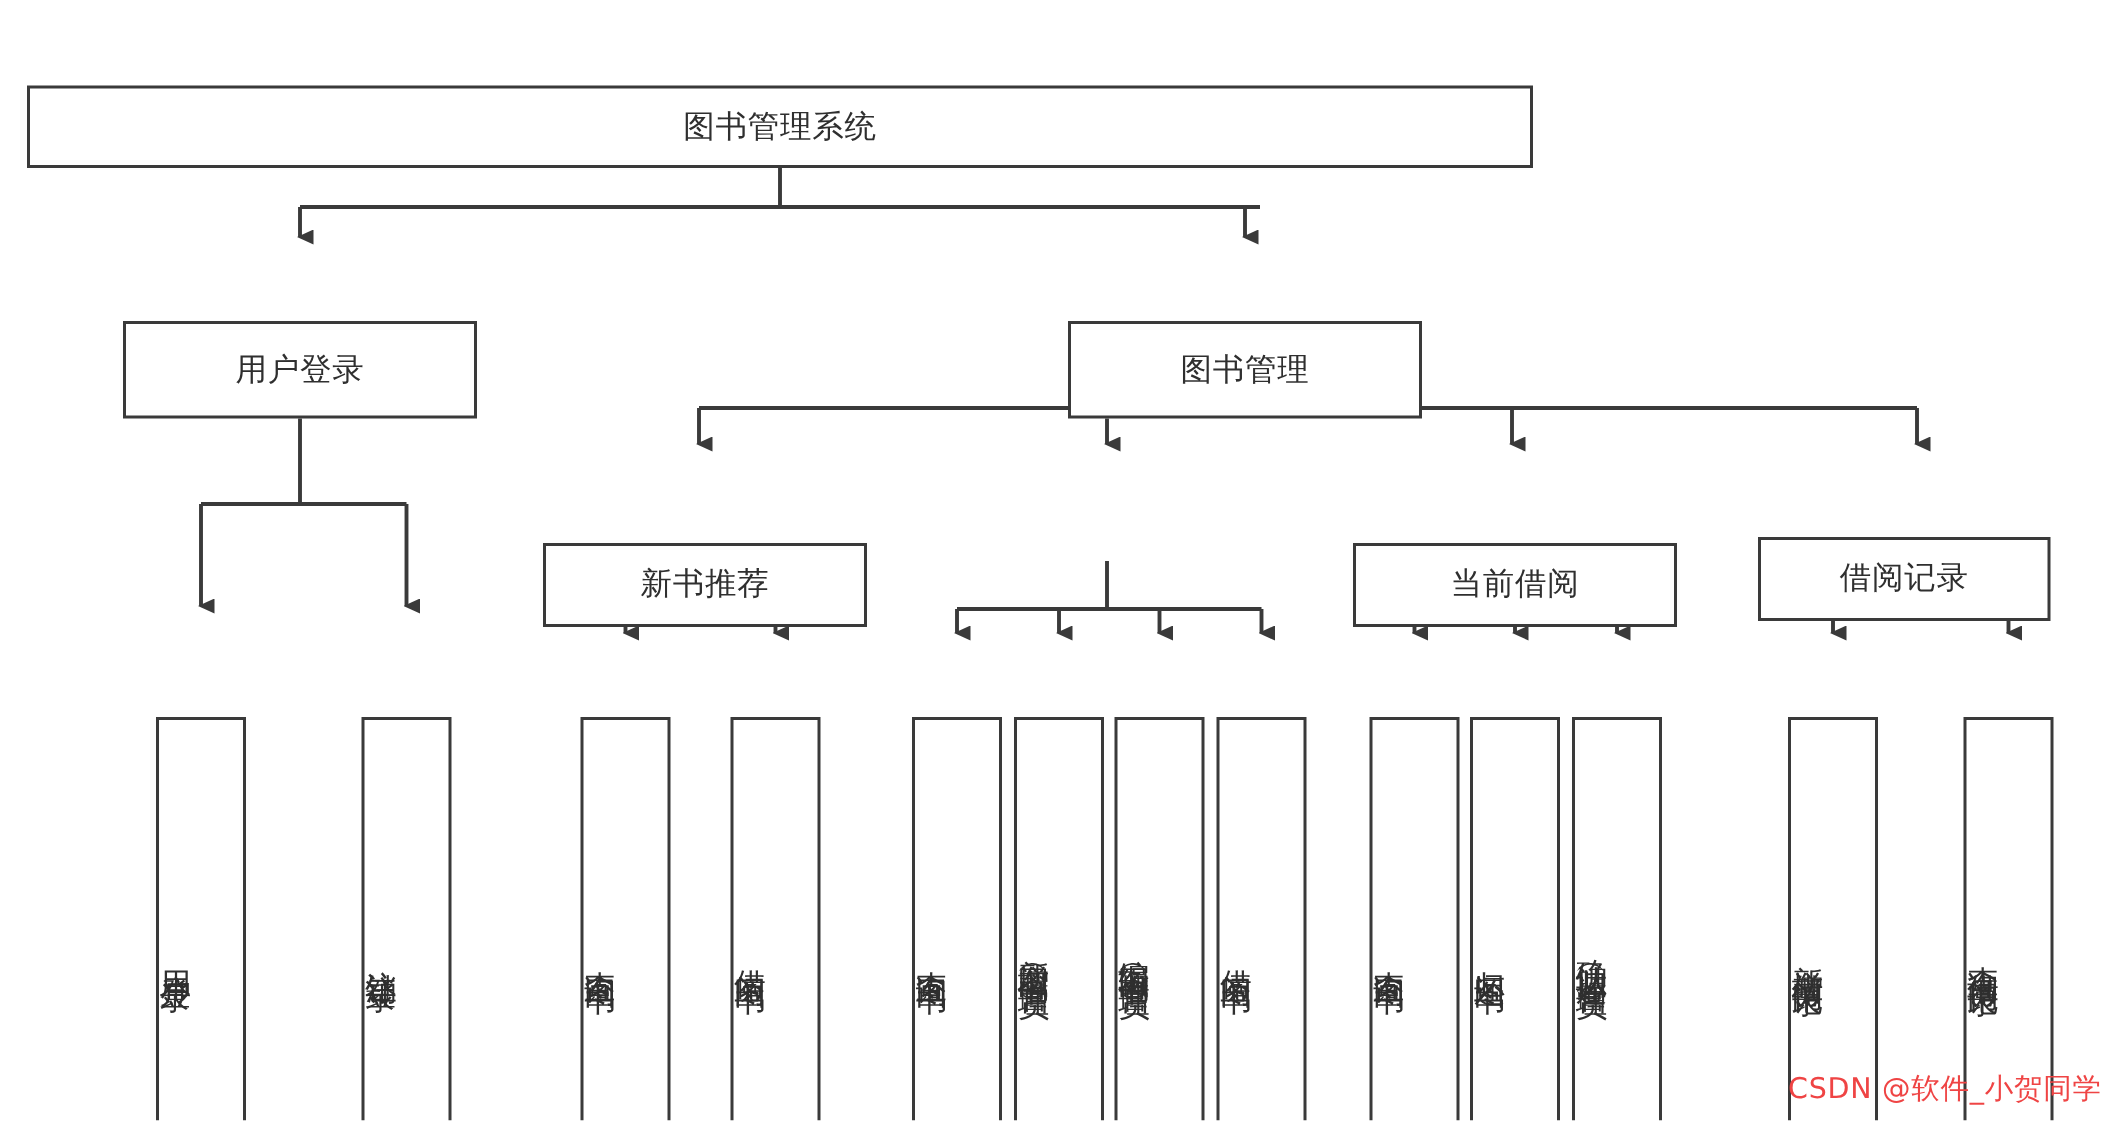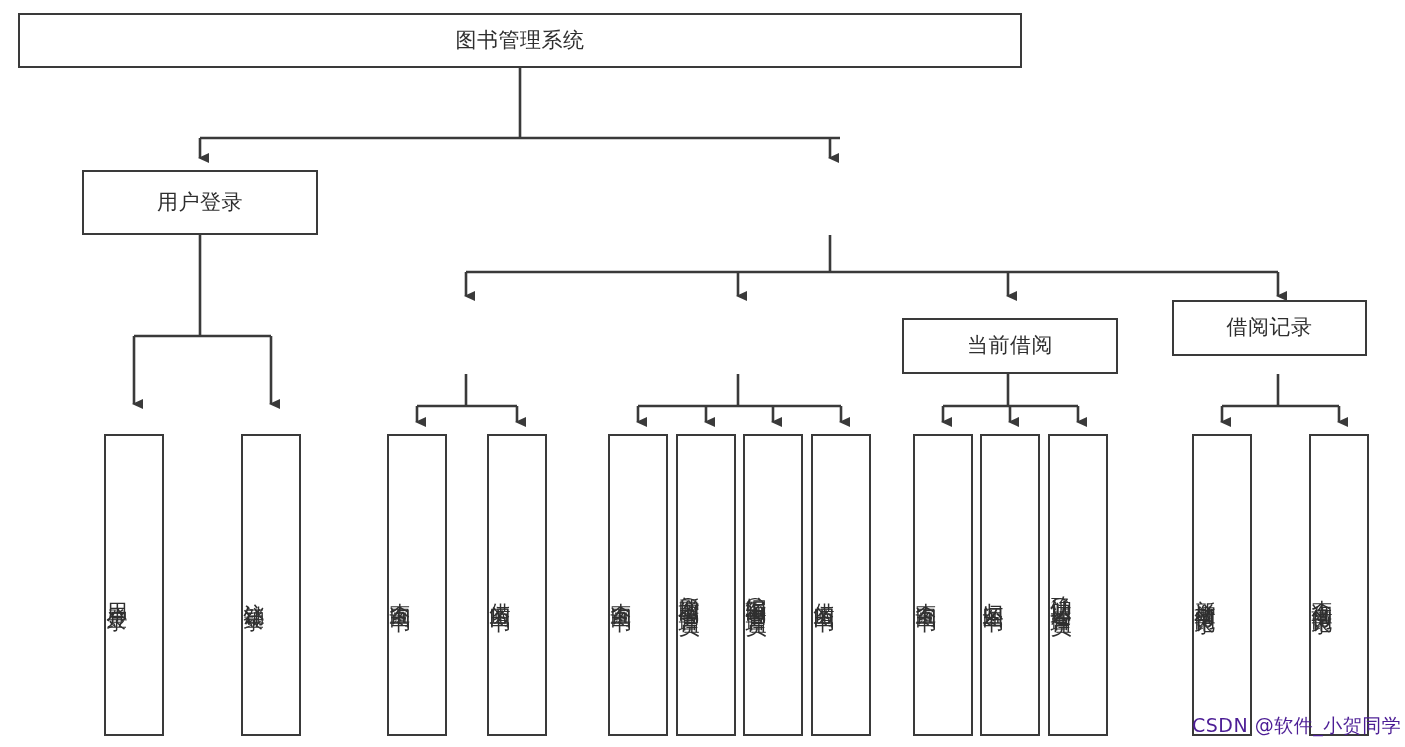--- a/index.html
+++ b/index.html
@@ -26,20 +26,21 @@
   }
   .node {
     position: absolute;
     box-sizing: border-box;
     border: 2px solid #3a3a3a;
     background: #ffffff;
     display: flex;
     align-items: center;
     justify-content: center;
     color: #2b2b2b;
+    margin-top: 44px;
   }
   .node-label {
     font-size: 21px;
     letter-spacing: 0.5px;
     line-height: 1.1;
     white-space: nowrap;
     color: #2f2f2f;
   }
   .leaf {
     align-items: center;
@@ -51,21 +52,21 @@
     text-orientation: upright;
     white-space: normal;
     font-size: 21px;
     letter-spacing: 3px;
     line-height: 1.05;
     text-align: left;
   }
   .watermark {
     position: absolute;
     font-size: 19px;
-    color: #4c1d95;
+    color: #ef4444;
     white-space: nowrap;
     letter-spacing: 0.5px;
     pointer-events: none;
   }
 </style>
 </head>
 <body>
 
 <div id="canvas">
 
@@ -119,25 +120,31 @@
     </g>
   </svg>
 
   <div class="node" style="left:18px; top:13px; width:1004px; height:55px;">
     <span class="node-label">图书管理系统</span>
   </div>
 
   <div class="node" style="left:82px; top:170px; width:236px; height:65px;">
     <span class="node-label">用户登录</span>
   </div>
+  <div class="node" style="left:712px; top:170px; width:236px; height:65px;">
+    <span class="node-label">图书管理</span>
+  </div>
 
+  <div class="node" style="left:362px; top:318px; width:216px; height:56px;">
+    <span class="node-label">新书推荐</span>
+  </div>
   <div class="node" style="left:902px; top:318px; width:216px; height:56px;justify-content:center;">
     <span class="node-label">当前借阅</span>
   </div>
-  <div class="node" style="left:1172px; top:300px; width:195px; height:56px;">
+  <div class="node" style="left:1172px; top:314px; width:195px; height:56px;">
     <span class="node-label">借阅记录</span>
   </div>
 
   <div class="node leaf" style="left:104px; top:434px; width:60px; height:302px;">
     <span class="node-label">用户登录</span>
   </div>
   <div class="node leaf" style="left:241px; top:434px; width:60px; height:302px;">
     <span class="node-label">注销登录</span>
   </div>
 

